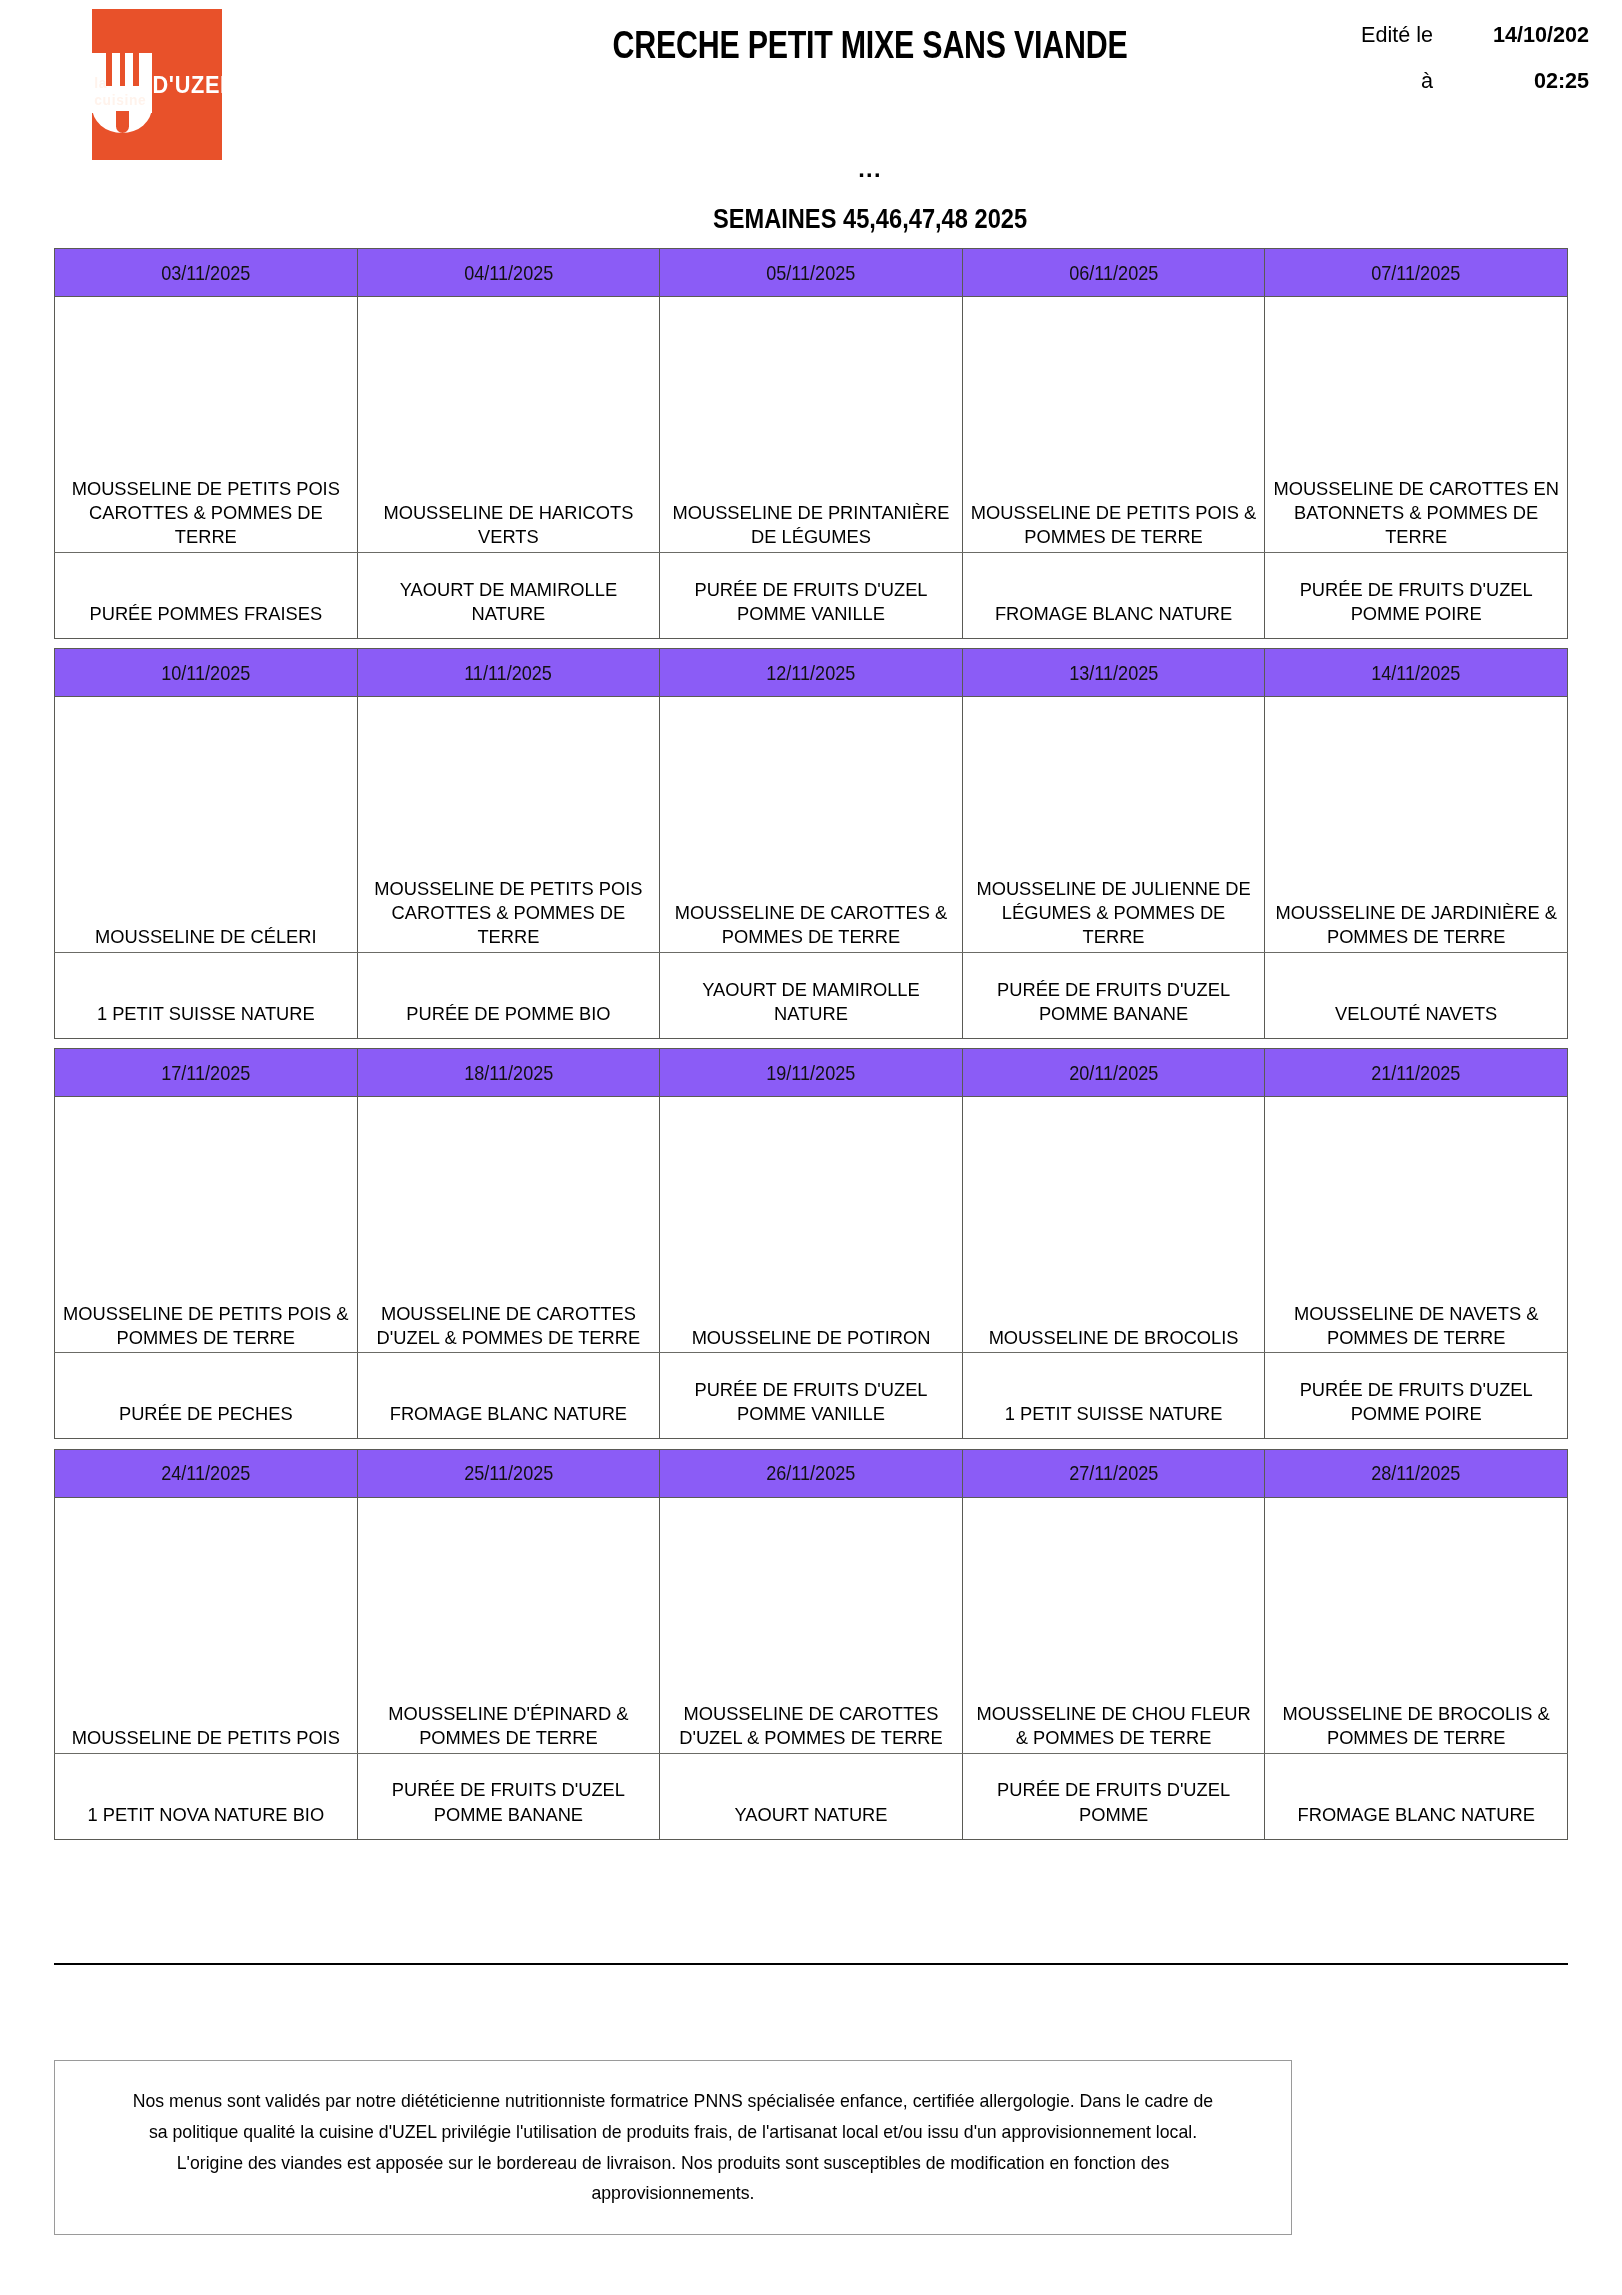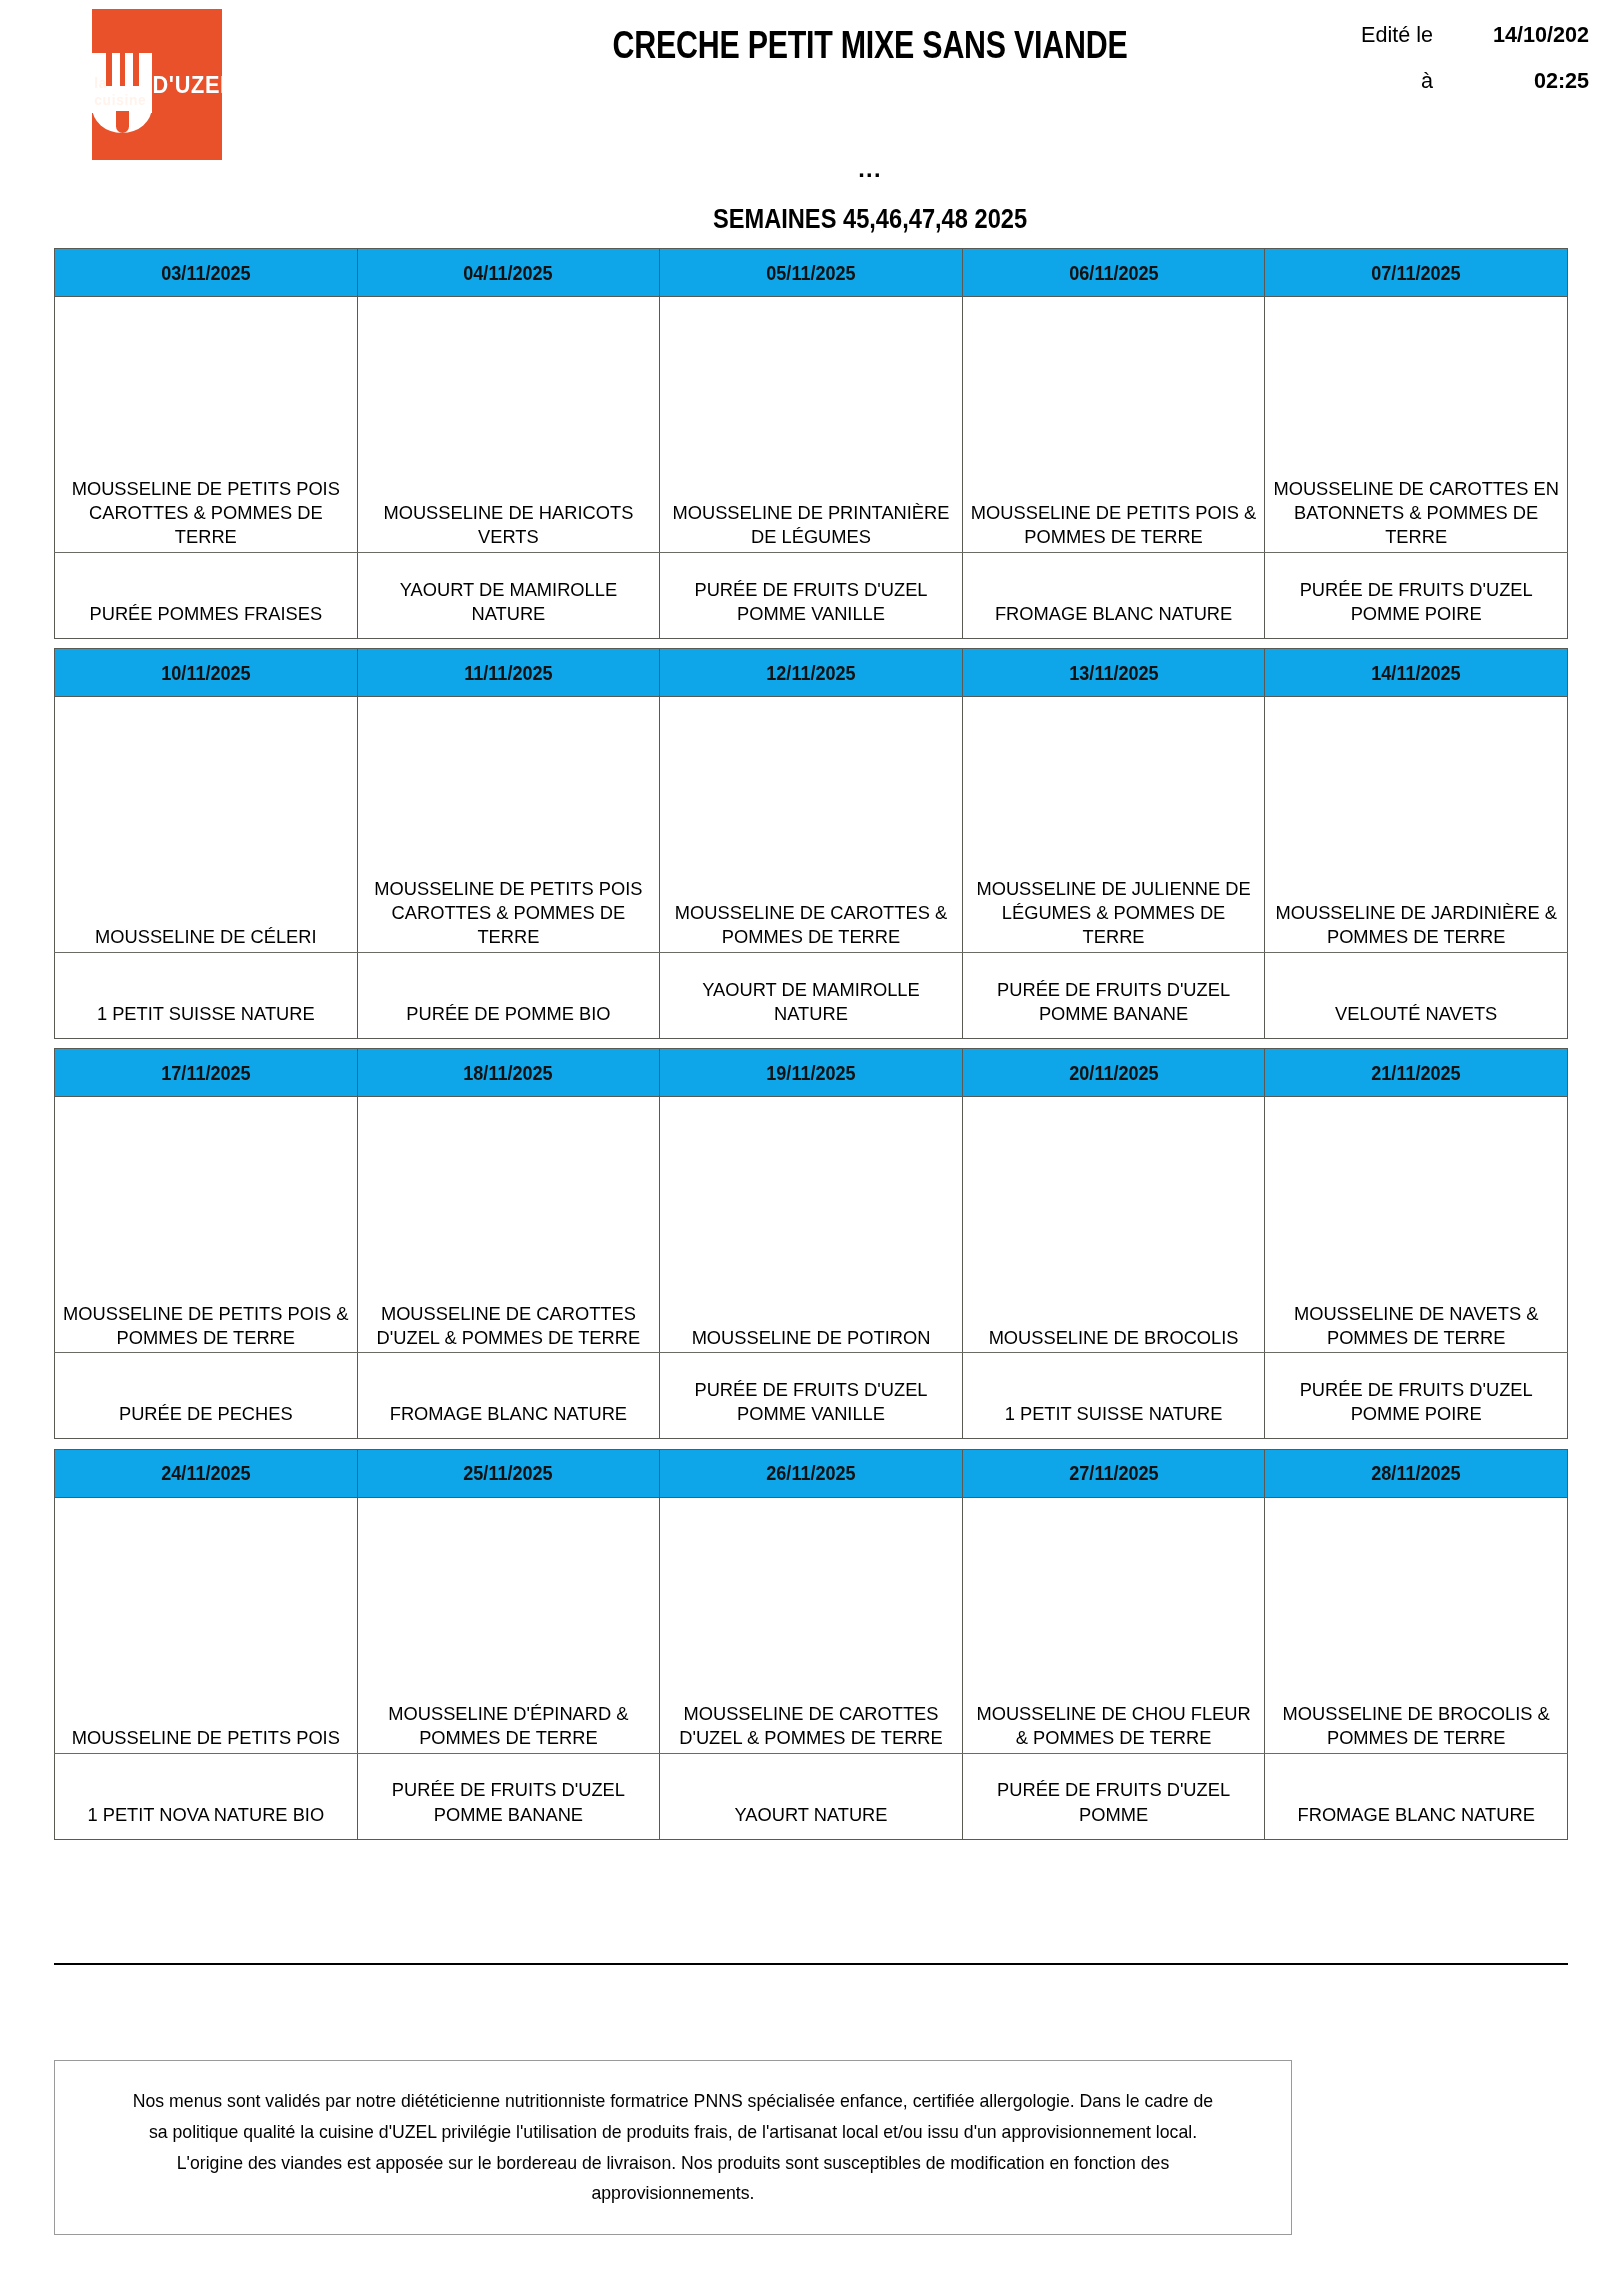--- a/index.html
+++ b/index.html
@@ -183,24 +183,24 @@
     background: #FFFEE6;
     height: 52px;
     font-size: 30px;
     font-weight: 400;
     letter-spacing: 0.3px;
     color: #3a3a3a;
   }
   td.dayname span { display: inline-block; transform: scaleX(0.86); }
 
   td.daydate {
-    background: #0ea5e9;
+    background: #8b5cf6;
     height: 47px;
     font-size: 21px;
-    font-weight: 700;
+    font-weight: 400;
     color: #111;
   }
   td.daydate span { display: inline-block; transform: scaleX(0.86); }
 
   td.plat {
     height: 255px;
     border-bottom: 0.7px solid #6b6b66;
     font-size: 18.3px;
     line-height: 1.32;
     padding: 0 7px;

